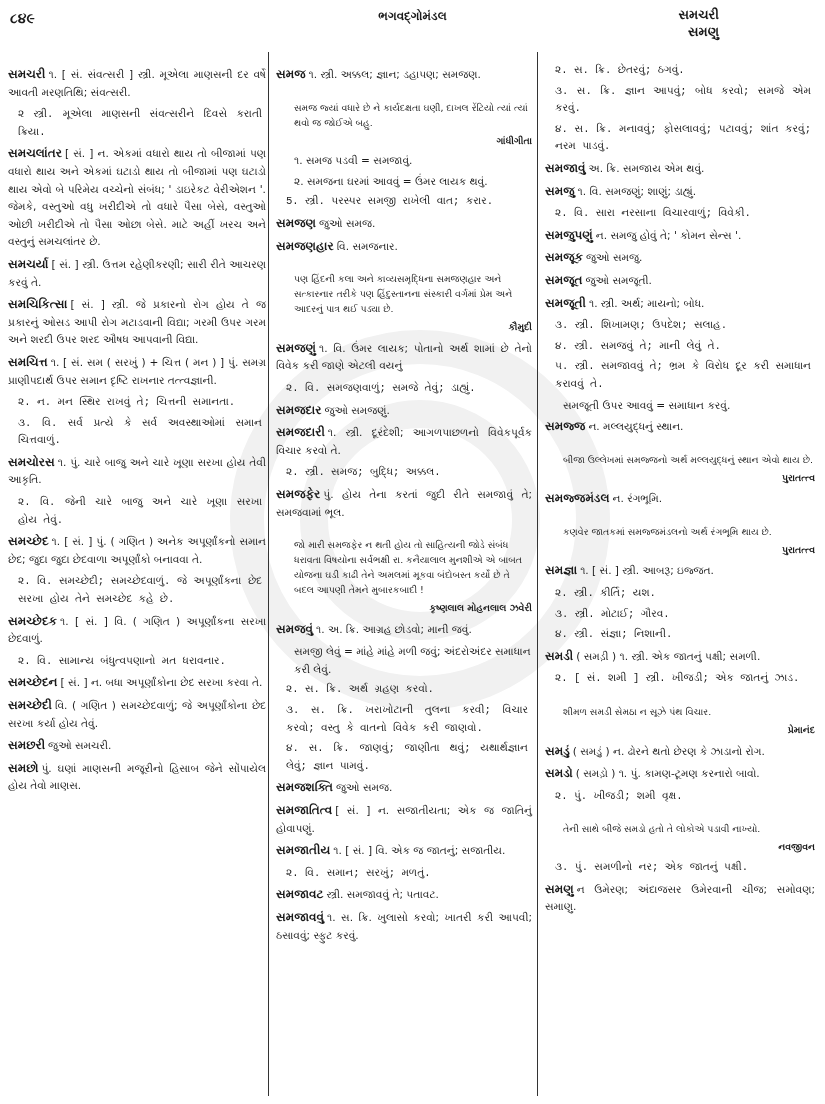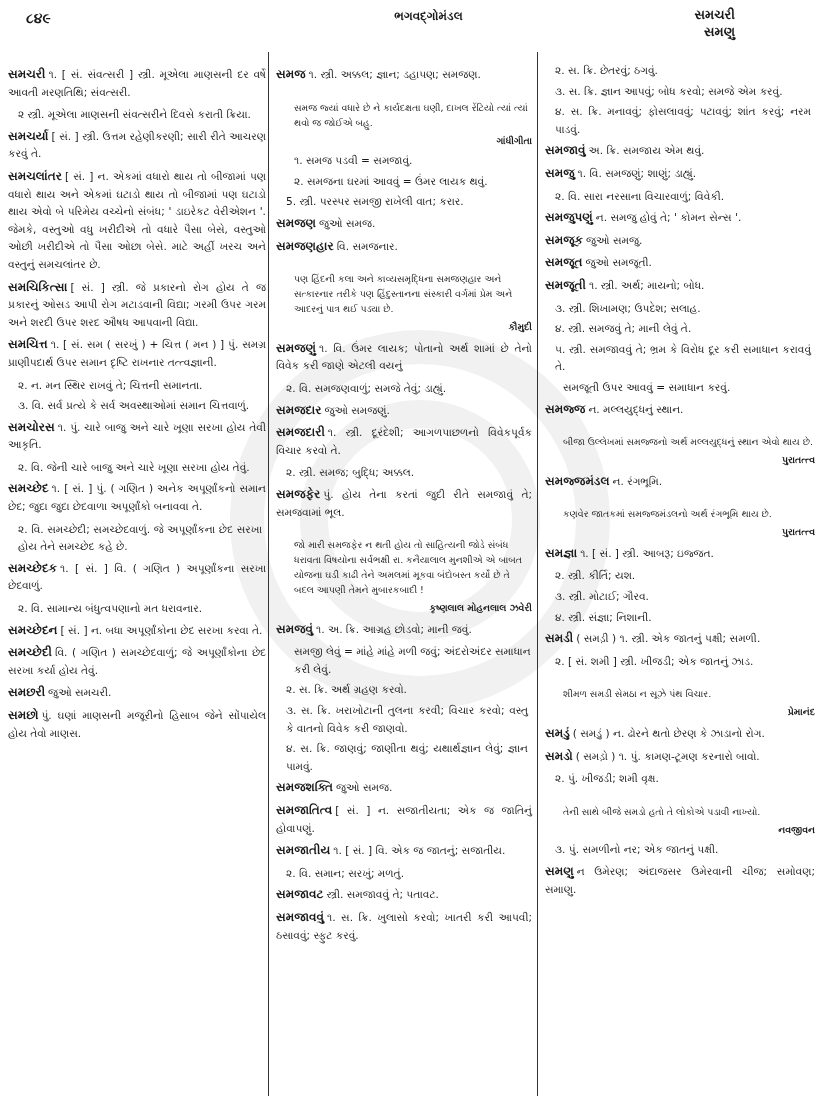--- a/index.html
+++ b/index.html
@@ -9,33 +9,33 @@
     font-family: "DejaVu Sans", sans-serif;
     position:relative;
   }
   .page { position:absolute; left:0; top:0; width:825px; height:1104px; }
   .watermark {
     position:absolute; left:230px; top:330px; width:380px; height:380px;
     border-radius:50%; border:34px solid #f1f1f1; box-sizing:border-box;
     pointer-events:none;
   }
   .watermark.inner { left:300px; top:400px; width:240px; height:240px; border-width:28px; }
-  .header { position:absolute; left:16px; top:0; width:729px; height:55px; }
+  .header { position:absolute; left:0; top:0; width:729px; height:55px; }
   .pageno { position:absolute; left:10px; top:10px; font-size:14px; font-weight:bold; }
   .running-title { position:absolute; left:0; width:825px; top:9px; text-align:center; font-size:12px; font-weight:bold; }
   .guide { position:absolute; right:10px; top:6px; text-align:right; font-size:13px; font-weight:bold; line-height:17px; }
   .col { position:absolute; top:62px; font-size:10.6px; line-height:17.6px; }
   .col1 { left:8px; width:258px; }
   .col2 { left:276px; width:256px; }
   .col3 { left:545px; width:270px; }
   .divider { position:absolute; top:52px; bottom:8px; width:1px; background:#333; }
   .d1 { left:268px; } .d2 { left:537px; }
   .entry { margin:4px 0 5px 0; text-align:justify; }
   .entry .hw { font-weight:bold; font-size:12px; margin-right:3px; }
-  .sense { padding-left:10px; margin:0 4px 3px 0; text-align:justify; }
+  .sense { padding-left:10px; margin:0 4px 3px 0; text-align:justify;font-family:Liberation Mono, monospace; }
   .quote { padding-left:18px; font-size:9.4px; line-height:15px; margin:16px 0 2px 0; }
   .qsrc { text-align:right; font-size:9.4px; font-weight:bold; margin-bottom:3px; }
   .idiom { padding-left:18px; margin:1px 0 3px 0; }
 </style>
 </head>
 <body>
 
 <div class="page">
   <div class="watermark"></div>
   <div class="watermark inner"></div>
@@ -48,22 +48,22 @@
       <div>સમણુ</div>
     </div>
   </div>
 
   <div class="divider d1"></div>
   <div class="divider d2"></div>
 
   <div class="col col1">
       <div class="entry"><span class="hw">સમચરી</span><span>૧. [ સં. સંવત્સરી ] સ્ત્રી. મૂએલા માણસની દર વર્ષે આવતી મરણતિથિ; સંવત્સરી.</span></div>
       <div class="sense">૨ સ્ત્રી. મૂએલા માણસની સંવત્સરીને દિવસે કરાતી ક્રિયા.</div>
+      <div class="entry"><span class="hw">સમચલાંતર</span><span>[ સં. ] ન. એકમાં વધારો થાય તો બીજામાં પણ વધારો થાય અને એકમાં ઘટાડો થાય તો બીજામાં પણ ઘટાડો થાય એવો બે પરિમેય વચ્ચેનો સંબંધ; ' ડાઇરેકટ વેરીએશન '. જેમકે, વસ્તુઓ વધુ ખરીદીએ તો વધારે પૈસા બેસે, વસ્તુઓ ઓછી ખરીદીએ તો પૈસા ઓછા બેસે. માટે અહીં ખરચ અને વસ્તુનું સમચલાંતર છે.</span></div>
       <div class="entry"><span class="hw">સમચર્યા</span><span>[ સં. ] સ્ત્રી. ઉત્તમ રહેણીકરણી; સારી રીતે આચરણ કરવું તે.</span></div>
-      <div class="entry"><span class="hw">સમચલાંતર</span><span>[ સં. ] ન. એકમાં વધારો થાય તો બીજામાં પણ વધારો થાય અને એકમાં ઘટાડો થાય તો બીજામાં પણ ઘટાડો થાય એવો બે પરિમેય વચ્ચેનો સંબંધ; ' ડાઇરેકટ વેરીએશન '. જેમકે, વસ્તુઓ વધુ ખરીદીએ તો વધારે પૈસા બેસે, વસ્તુઓ ઓછી ખરીદીએ તો પૈસા ઓછા બેસે. માટે અહીં ખરચ અને વસ્તુનું સમચલાંતર છે.</span></div>
       <div class="entry"><span class="hw">સમચિકિત્સા</span><span>[ સં. ] સ્ત્રી. જે પ્રકારનો રોગ હોય તે જ પ્રકારનું ઓસડ આપી રોગ મટાડવાની વિદ્યા; ગરમી ઉપર ગરમ અને શરદી ઉપર શરદ ઔષધ આપવાની વિદ્યા.</span></div>
       <div class="entry"><span class="hw">સમચિત્ત</span><span>૧. [ સં. સમ ( સરખું ) + ચિત્ત ( મન ) ] પું. સમગ્ર પ્રાણીપદાર્થ ઉપર સમાન દૃષ્ટિ રાખનાર તત્ત્વજ્ઞાની.</span></div>
       <div class="sense">૨. ન. મન સ્થિર રાખવું તે; ચિત્તની સમાનતા.</div>
       <div class="sense">૩. વિ. સર્વ પ્રત્યે કે સર્વ અવસ્થાઓમાં સમાન ચિત્તવાળું.</div>
       <div class="entry"><span class="hw">સમચોરસ</span><span>૧. પું. ચારે બાજુ અને ચારે ખૂણા સરખા હોય તેવી આકૃતિ.</span></div>
       <div class="sense">૨. વિ. જેની ચારે બાજુ અને ચારે ખૂણા સરખા હોય તેવું.</div>
       <div class="entry"><span class="hw">સમચ્છેદ</span><span>૧. [ સં. ] પું. ( ગણિત ) અનેક અપૂર્ણાંકનો સમાન છેદ; જુદા જુદા છેદવાળા અપૂર્ણાંકો બનાવવા તે.</span></div>
       <div class="sense">૨. વિ. સમચ્છેદી; સમચ્છેદવાળું. જે અપૂર્ણાંકના છેદ સરખા હોય તેને સમચ્છેદ કહે છે.</div>
       <div class="entry"><span class="hw">સમચ્છેદક</span><span>૧. [ સં. ] વિ. ( ગણિત ) અપૂર્ણાંકના સરખા છેદવાળું.</span></div>
       <div class="sense">૨. વિ. સામાન્ય બંધુત્વપણાનો મત ધરાવનાર.</div>

